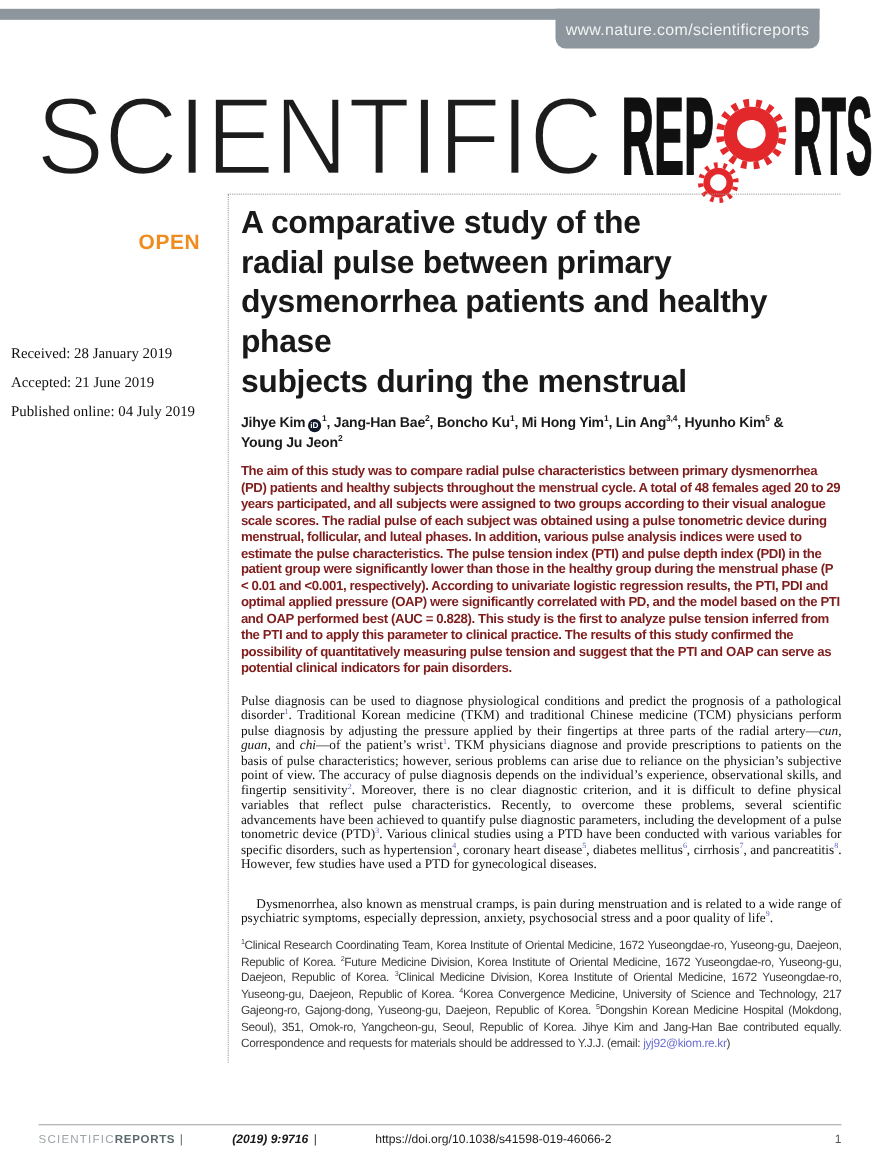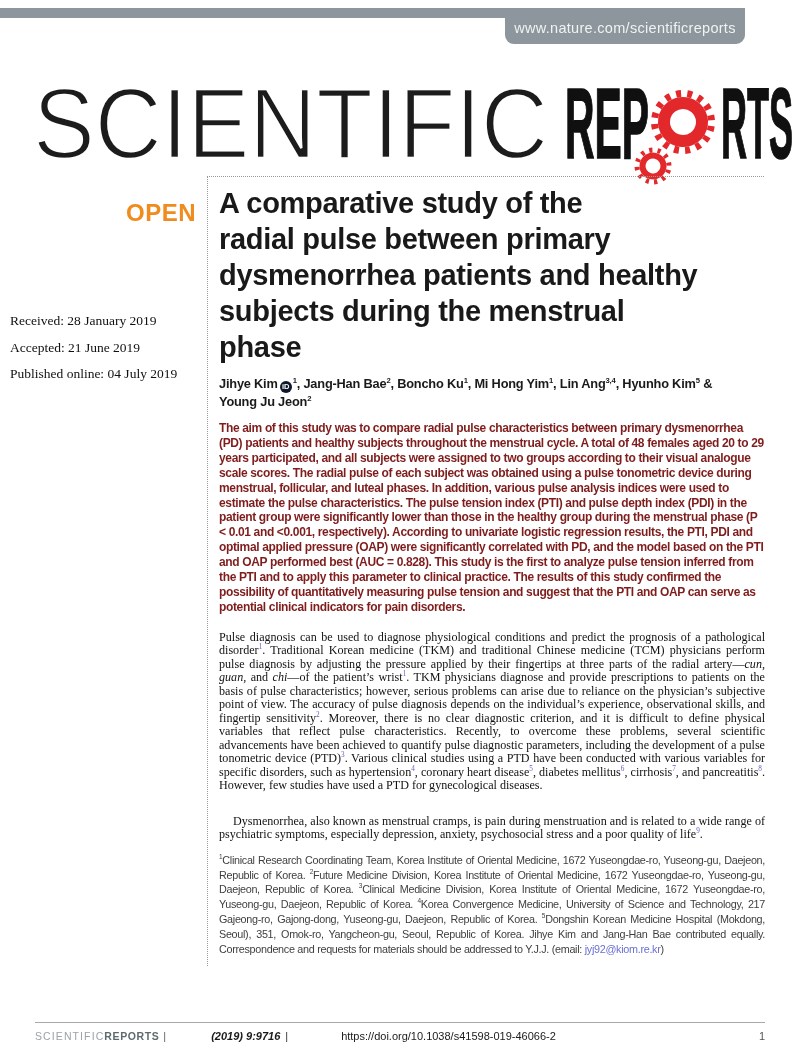--- a/index.html
+++ b/index.html
@@ -12,21 +12,21 @@
               border-radius:0 0 9px 9px;display:flex;align-items:center;justify-content:center;}
   .topbar-tab span{color:#f0f3f3;font-size:14.5px;letter-spacing:.3px;padding-top:4px;}
 
   
   .logo{position:absolute;top:78px;left:33px;}
   .logo svg text{font-family:"Liberation Sans",sans-serif;}
   .lg-thin{font-size:100px;fill:#1c1c1c;stroke:#ffffff;stroke-width:2.4px;}
   .lg-bold{font-size:100px;font-weight:700;fill:#101010;stroke:#101010;stroke-width:1.6px;}
 
   
-  .open-label{position:absolute;left:126px;top:199px;font-size:24px;font-weight:700;
+  .open-label{position:absolute;left:126px;top:210px;font-size:19px;font-weight:700;
               color:#f08b1e;letter-spacing:.5px;}
 
   
   .dates{position:absolute;left:10px;top:308px;font-family:"Liberation Serif",serif;
          font-size:13.5px;line-height:26.5px;color:#101010;white-space:nowrap;}
 
   
   .main-col{position:absolute;left:207px;top:176px;width:557px;
             border-top:1px dotted #9a9a9a;border-left:1px dotted #9a9a9a;
             padding:8px 0 10px 11px;box-sizing:border-box;}
@@ -94,22 +94,22 @@
     <div>Received: 28 January 2019</div>
     <div>Accepted: 21 June 2019</div>
     <div>Published online: 04 July 2019</div>
   </div>
 
   <div class="main-col">
     <div class="title">
       <div>A comparative study of the</div>
       <div>radial pulse between primary</div>
       <div>dysmenorrhea patients and healthy</div>
+      <div>phase</div>
       <div>subjects during the menstrual</div>
-      <div>phase</div>
     </div>
 
     <div class="authors"><span class="seg-t">Jihye Kim</span><span class="seg-orcid">iD</span><sup class="seg-sup">1</sup><span class="seg-t">, Jang-Han Bae</span><sup class="seg-sup">2</sup><span class="seg-t">, Boncho Ku</span><sup class="seg-sup">1</sup><span class="seg-t">, Mi Hong Yim</span><sup class="seg-sup">1</sup><span class="seg-t">, Lin Ang</span><sup class="seg-sup">3,4</sup><span class="seg-t">, Hyunho Kim</span><sup class="seg-sup">5</sup><span class="seg-t"> &amp;</span><br class="seg-br"><span class="seg-t">Young Ju Jeon</span><sup class="seg-sup">2</sup></div>
 
     <div class="abstract">The aim of this study was to compare radial pulse characteristics between primary dysmenorrhea (PD) patients and healthy subjects throughout the menstrual cycle. A total of 48 females aged 20 to 29 years participated, and all subjects were assigned to two groups according to their visual analogue scale scores. The radial pulse of each subject was obtained using a pulse tonometric device during menstrual, follicular, and luteal phases. In addition, various pulse analysis indices were used to estimate the pulse characteristics. The pulse tension index (PTI) and pulse depth index (PDI) in the patient group were significantly lower than those in the healthy group during the menstrual phase (P &lt; 0.01 and &lt;0.001, respectively). According to univariate logistic regression results, the PTI, PDI and optimal applied pressure (OAP) were significantly correlated with PD, and the model based on the PTI and OAP performed best (AUC = 0.828). This study is the first to analyze pulse tension inferred from the PTI and to apply this parameter to clinical practice. The results of this study confirmed the possibility of quantitatively measuring pulse tension and suggest that the PTI and OAP can serve as potential clinical indicators for pain disorders.</div>
 
     <div class="body-text">
       <div class="para1"><span class="seg-t">Pulse diagnosis can be used to diagnose physiological conditions and predict the prognosis of a pathological disorder</span><sup class="seg-suplink">1</sup><span class="seg-t">. Traditional Korean medicine (TKM) and traditional Chinese medicine (TCM) physicians perform pulse diagnosis by adjusting the pressure applied by their fingertips at three parts of the radial artery—</span><span class="seg-i">cun</span><span class="seg-t">, </span><span class="seg-i">guan</span><span class="seg-t">, and </span><span class="seg-i">chi</span><span class="seg-t">—of the patient’s wrist</span><sup class="seg-suplink">1</sup><span class="seg-t">. TKM physicians diagnose and provide prescriptions to patients on the basis of pulse characteristics; however, serious problems can arise due to reliance on the physician’s subjective point of view. The accuracy of pulse diagnosis depends on the individual’s experience, observational skills, and fingertip sensitivity</span><sup class="seg-suplink">2</sup><span class="seg-t">. Moreover, there is no clear diagnostic criterion, and it is difficult to define physical variables that reflect pulse characteristics. Recently, to overcome these problems, several scientific advancements have been achieved to quantify pulse diagnostic parameters, including the development of a pulse tonometric device (PTD)</span><sup class="seg-suplink">3</sup><span class="seg-t">. Various clinical studies using a PTD have been conducted with various variables for specific disorders, such as hypertension</span><sup class="seg-suplink">4</sup><span class="seg-t">, coronary heart disease</span><sup class="seg-suplink">5</sup><span class="seg-t">, diabetes mellitus</span><sup class="seg-suplink">6</sup><span class="seg-t">, cirrhosis</span><sup class="seg-suplink">7</sup><span class="seg-t">, and pancreatitis</span><sup class="seg-suplink">8</sup><span class="seg-t">. However, few studies have used a PTD for gynecological diseases.</span></div>
       <div class="para2"><span class="seg-t">Dysmenorrhea, also known as menstrual cramps, is pain during menstruation and is related to a wide range of psychiatric symptoms, especially depression, anxiety, psychosocial stress and a poor quality of life</span><sup class="seg-suplink">9</sup><span class="seg-t">.</span></div>
     </div>

